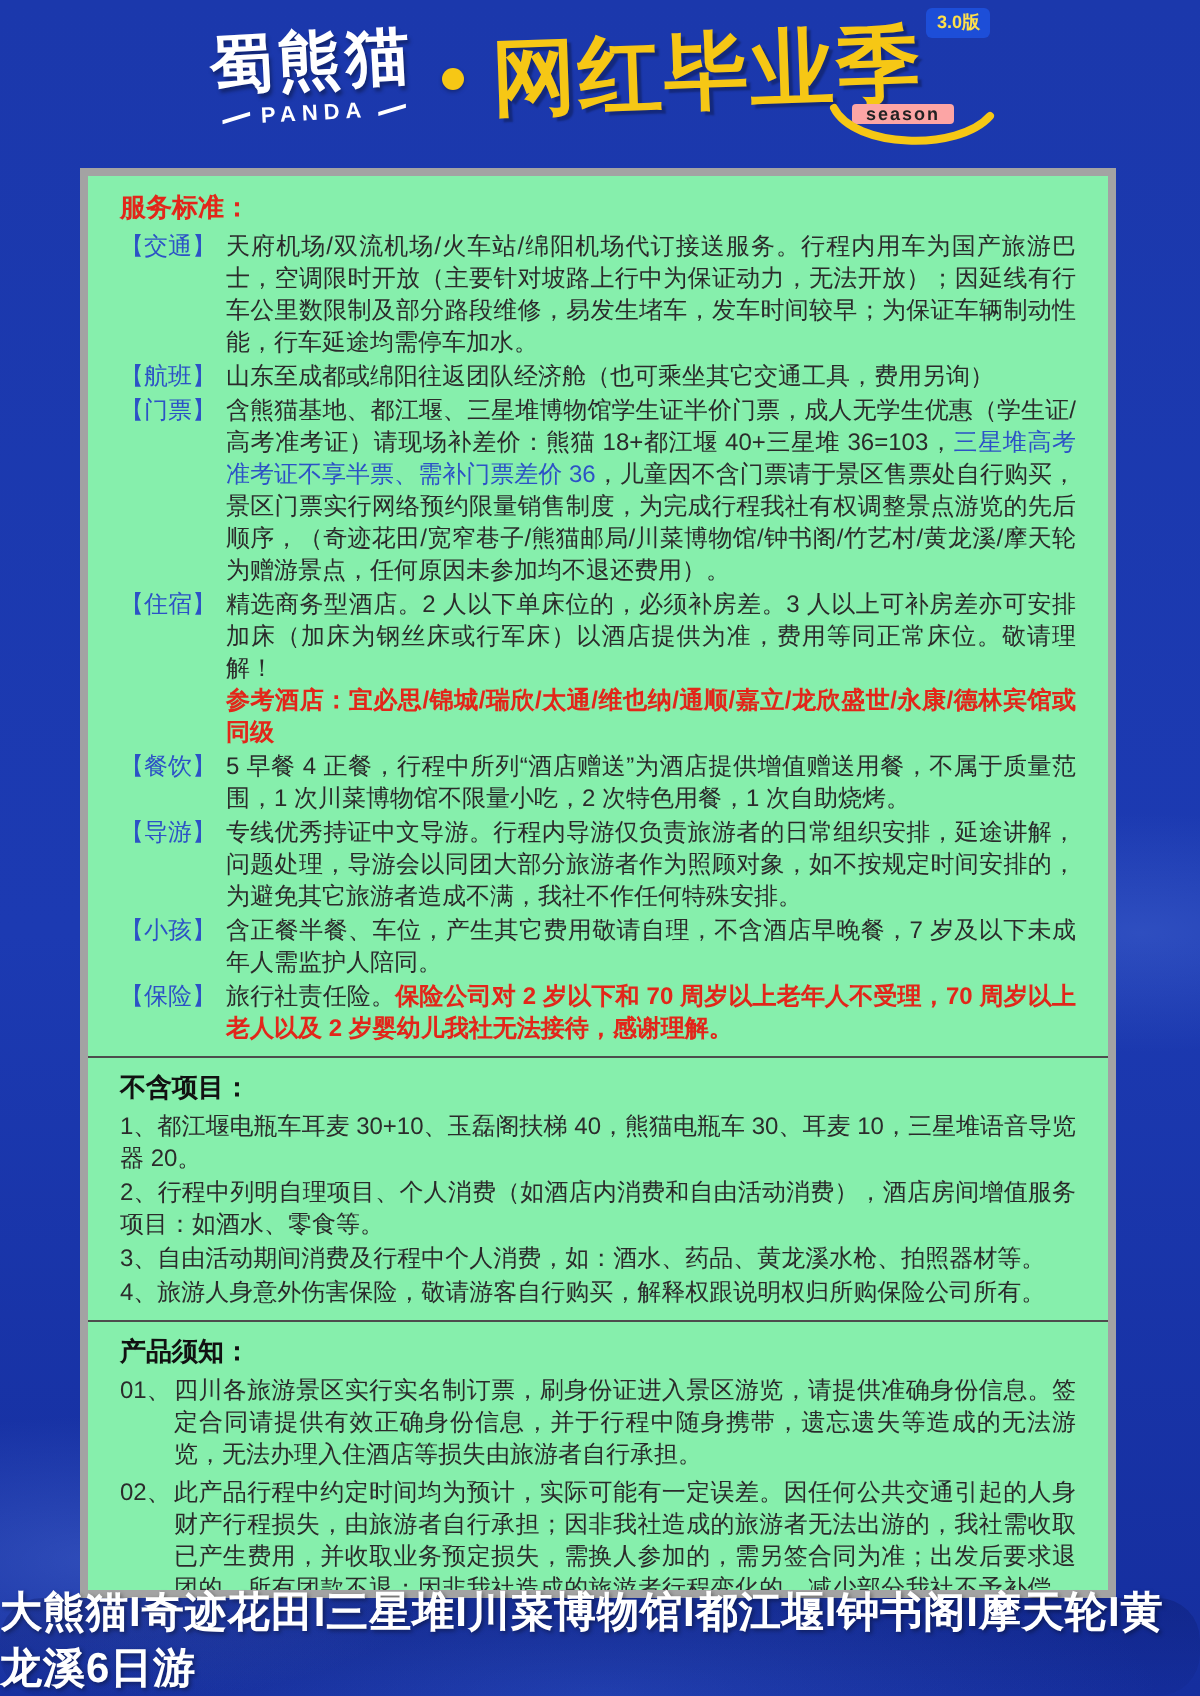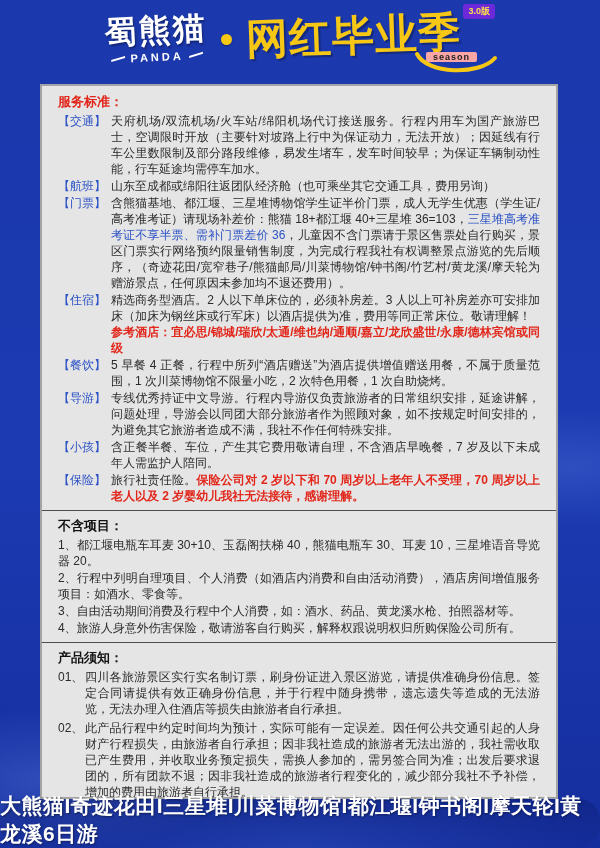--- a/index.html
+++ b/index.html
@@ -15,27 +15,27 @@
   
   .banner{position:absolute;top:0;left:0;right:0;height:84px;}
   .logo{position:absolute;top:8px;left:0;right:0;display:flex;justify-content:center;align-items:center;gap:14px;}
   .brand{text-align:center;transform:rotate(-3deg);}
   .brand-cn{color:#fff;font-size:32px;font-weight:bold;letter-spacing:2px;text-shadow:1px 2px 2px rgba(0,0,0,.35);}
   .brand-en{display:flex;align-items:center;justify-content:center;gap:5px;color:#fff;font-size:11px;font-weight:bold;letter-spacing:3px;margin-top:-2px;}
   .dash{width:14px;height:2px;background:#fff;transform:skewY(-14deg);}
   .dot{width:11px;height:11px;border-radius:50%;background:#f6c715;margin-top:6px;box-shadow:0 1px 2px rgba(0,0,0,.3);}
   .title-wrap{position:relative;padding-right:34px;}
   .title-cn{color:#f6c715;font-size:42px;font-weight:bold;letter-spacing:1px;transform:rotate(-2deg);display:inline-block;text-shadow:2px 2px 1px rgba(0,0,0,.28);}
-  .ver{position:absolute;top:-4px;right:0;background:#6d28d9;color:#ffe04a;font-size:9px;font-weight:bold;padding:1px 5px;border-radius:3px;}
+  .ver{position:absolute;top:-4px;right:0;background:#1d4ed8;color:#ffe04a;font-size:9px;font-weight:bold;padding:1px 5px;border-radius:3px;}
   .season{position:absolute;right:18px;bottom:2px;background:#fca5a5;color:#222;font-size:9px;font-weight:bold;padding:0 7px;border-radius:2px;letter-spacing:1px;}
   .swoosh{position:absolute;right:-4px;bottom:-12px;}
   
   .card{
     position:absolute;left:40px;right:42px;top:84px;bottom:49px;
-    background:#e5e5e5;border:2px solid #a3a3a3;box-sizing:border-box;
+    background:#86efac;border:4px solid #a3a3a3;box-sizing:border-box;
     padding:7px 16px 8px 16px;overflow:hidden;color:#2b2b2b;
     font-size:12px;line-height:16px;
   }
   h2{font-size:13px;line-height:18px;margin:0 0 2px 0;color:#111;}
   .red{color:#e2261a;}
   .svc{position:relative;padding-left:53px;text-align:justify;margin:0 0 1px 0;}
   .svc-label{position:absolute;left:0;top:0;color:#2c52c6;}
   .hotels{color:#e2261a;font-weight:bold;}
   .warn{color:#e2261a;font-weight:bold;}
   .hl{color:#2c52c6;}

